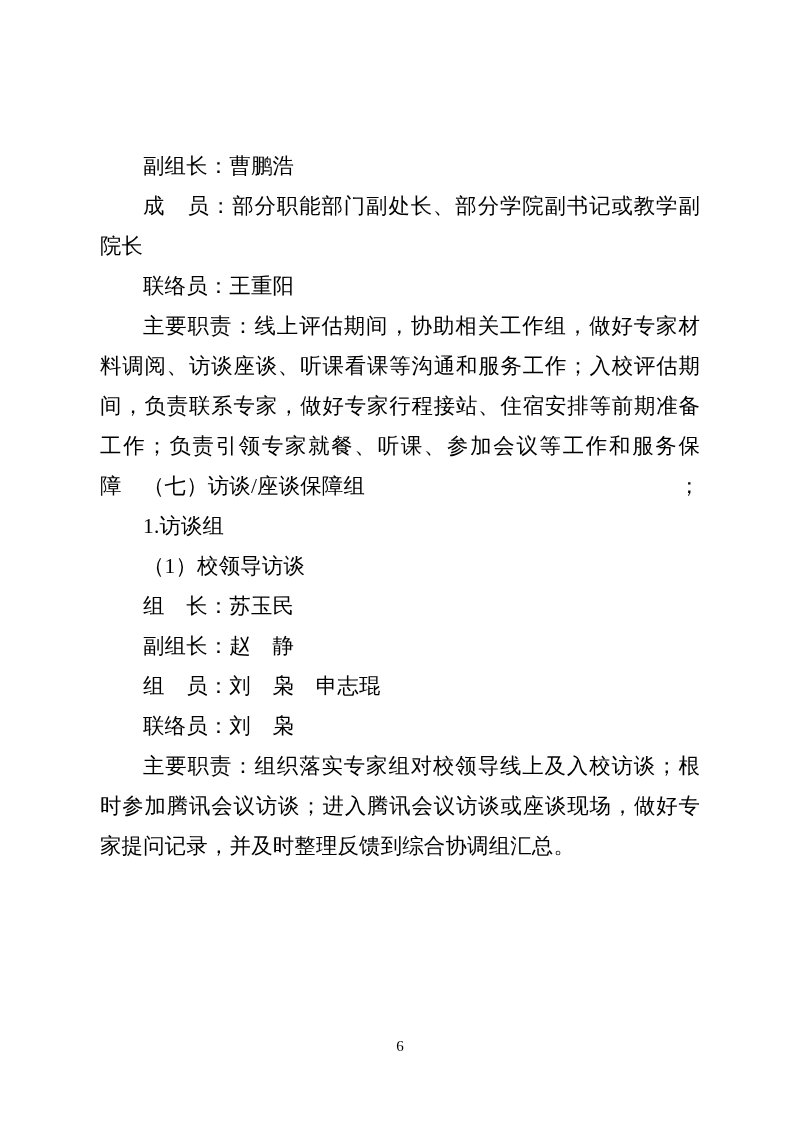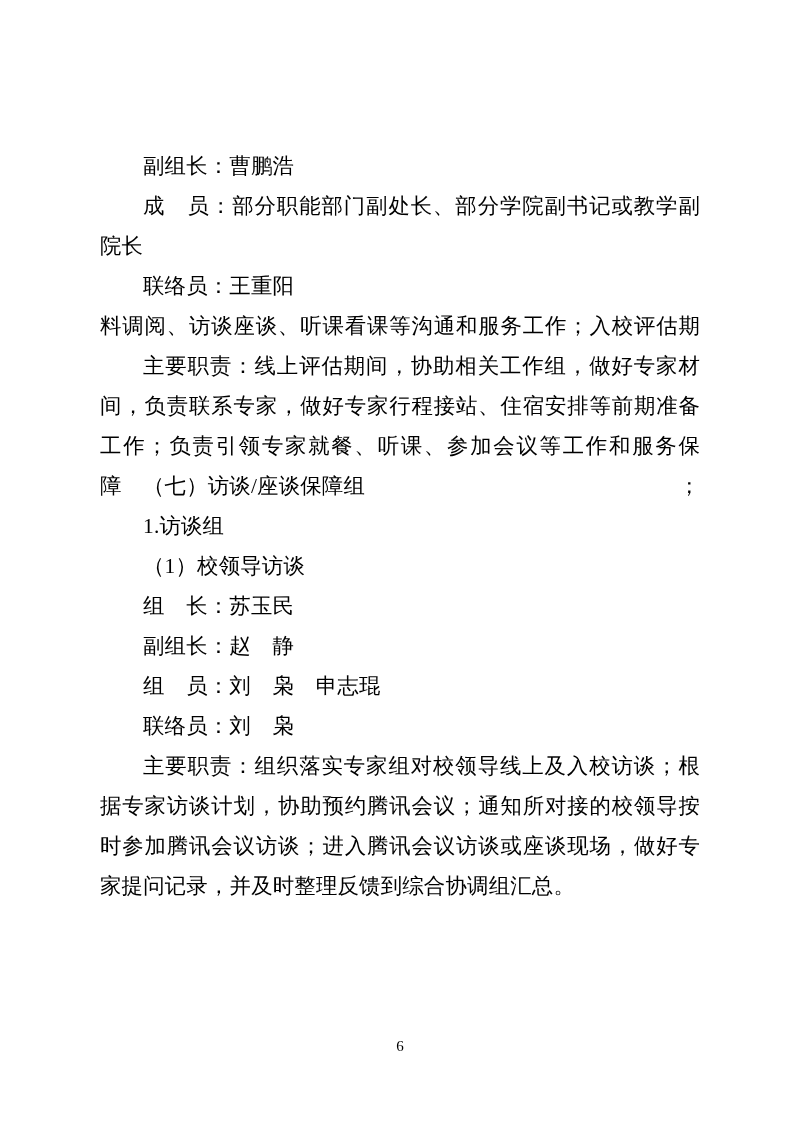--- a/index.html
+++ b/index.html
@@ -51,32 +51,31 @@
 </style>
 </head>
 <body>
 
 <div class="page">
   <div class="content" id="content">
       <div class="line indent">副组长：曹鹏浩</div>
       <div class="line indent fill">成　员：部分职能部门副处长、部分学院副书记或教学副</div>
       <div class="line">院长</div>
       <div class="line indent">联络员：王重阳</div>
+      <div class="line indent fill">主要职责：线上评估期间，协助相关工作组，做好专家材</div>
       <div class="line fill">料调阅、访谈座谈、听课看课等沟通和服务工作；入校评估期</div>
-      <div class="line indent fill">主要职责：线上评估期间，协助相关工作组，做好专家材</div>
       <div class="line fill">间，负责联系专家，做好专家行程接站、住宿安排等前期准备</div>
       <div class="line fill">工作；负责引领专家就餐、听课、参加会议等工作和服务保障；</div>
       <div class="line heading indent">（七）访谈/座谈保障组</div>
       <div class="line heading indent">1.访谈组</div>
       <div class="line heading indent">（1）校领导访谈</div>
       <div class="line indent">组　长：苏玉民</div>
       <div class="line indent">副组长：赵　静</div>
       <div class="line indent">组　员：刘　枭　申志琨</div>
       <div class="line indent">联络员：刘　枭</div>
       <div class="line indent fill">主要职责：组织落实专家组对校领导线上及入校访谈；根</div>
-      <div class="line fill">据专家访谈计划，协助预约腾讯会议；通知所对接的校领导按</div>
       <div class="line fill">时参加腾讯会议访谈；进入腾讯会议访谈或座谈现场，做好专</div>
       <div class="line">家提问记录，并及时整理反馈到综合协调组汇总。</div>
     </div>
   <div class="footer">
     <span>6</span>
   </div>
 </div>
 
 </body></html>

